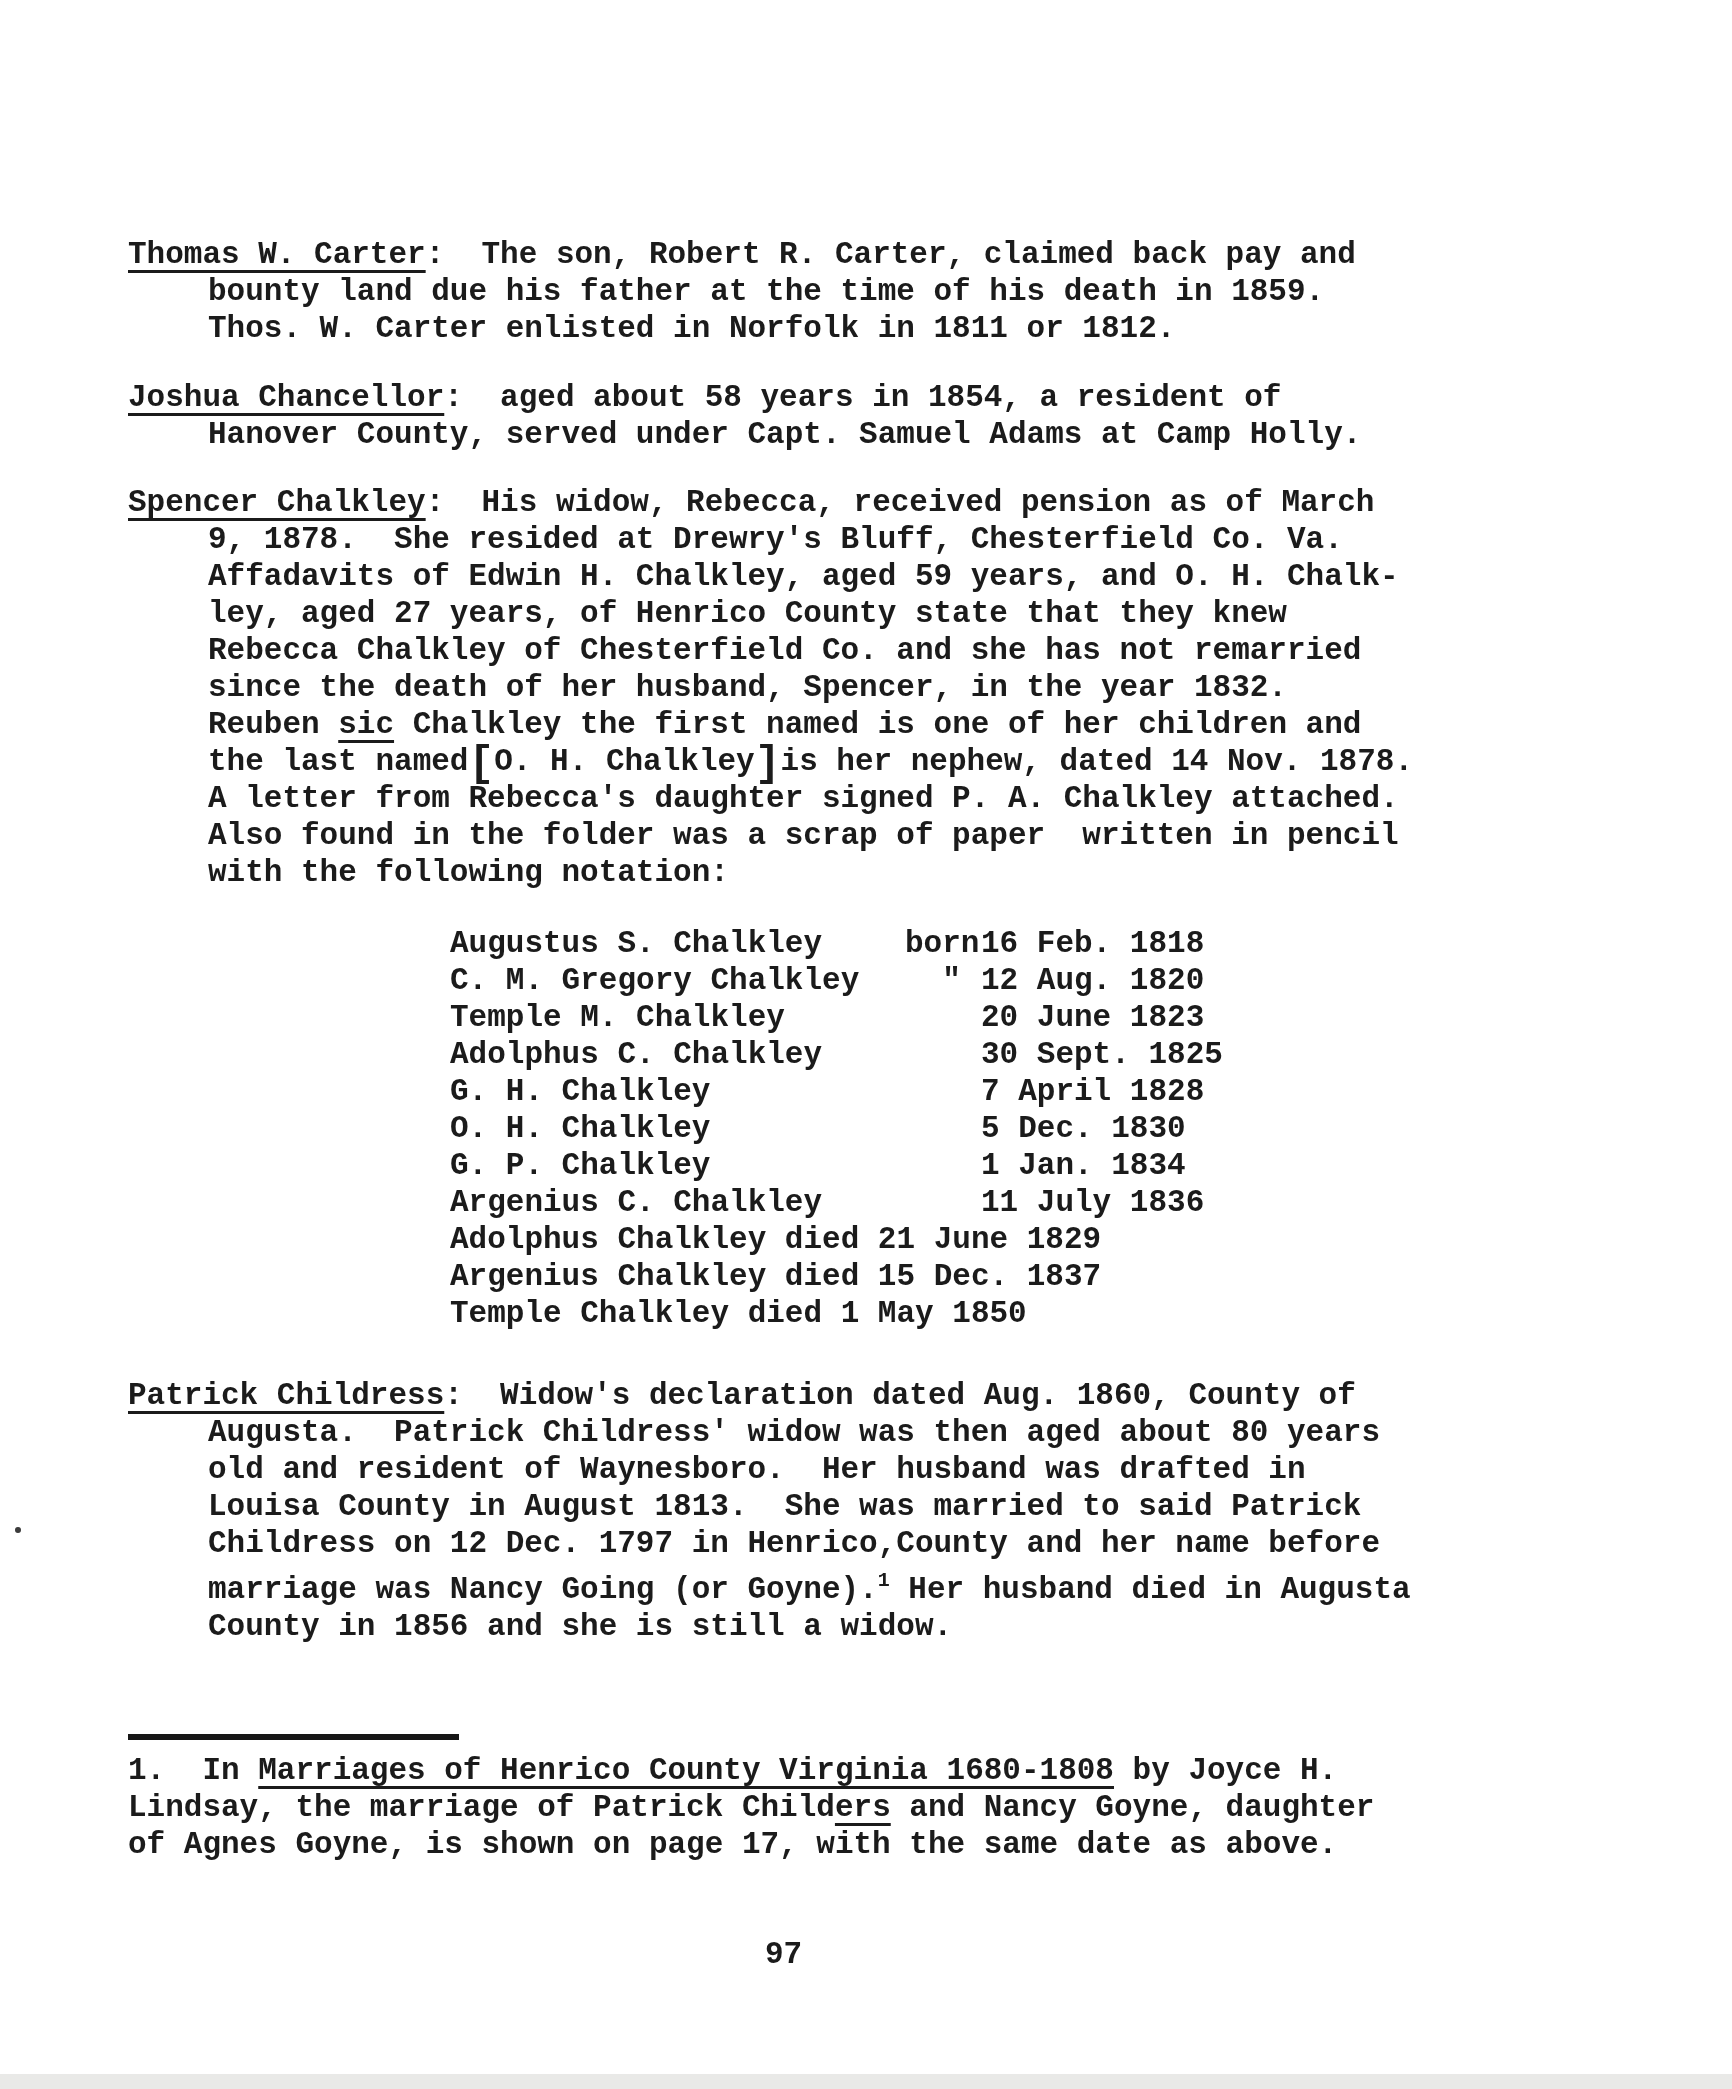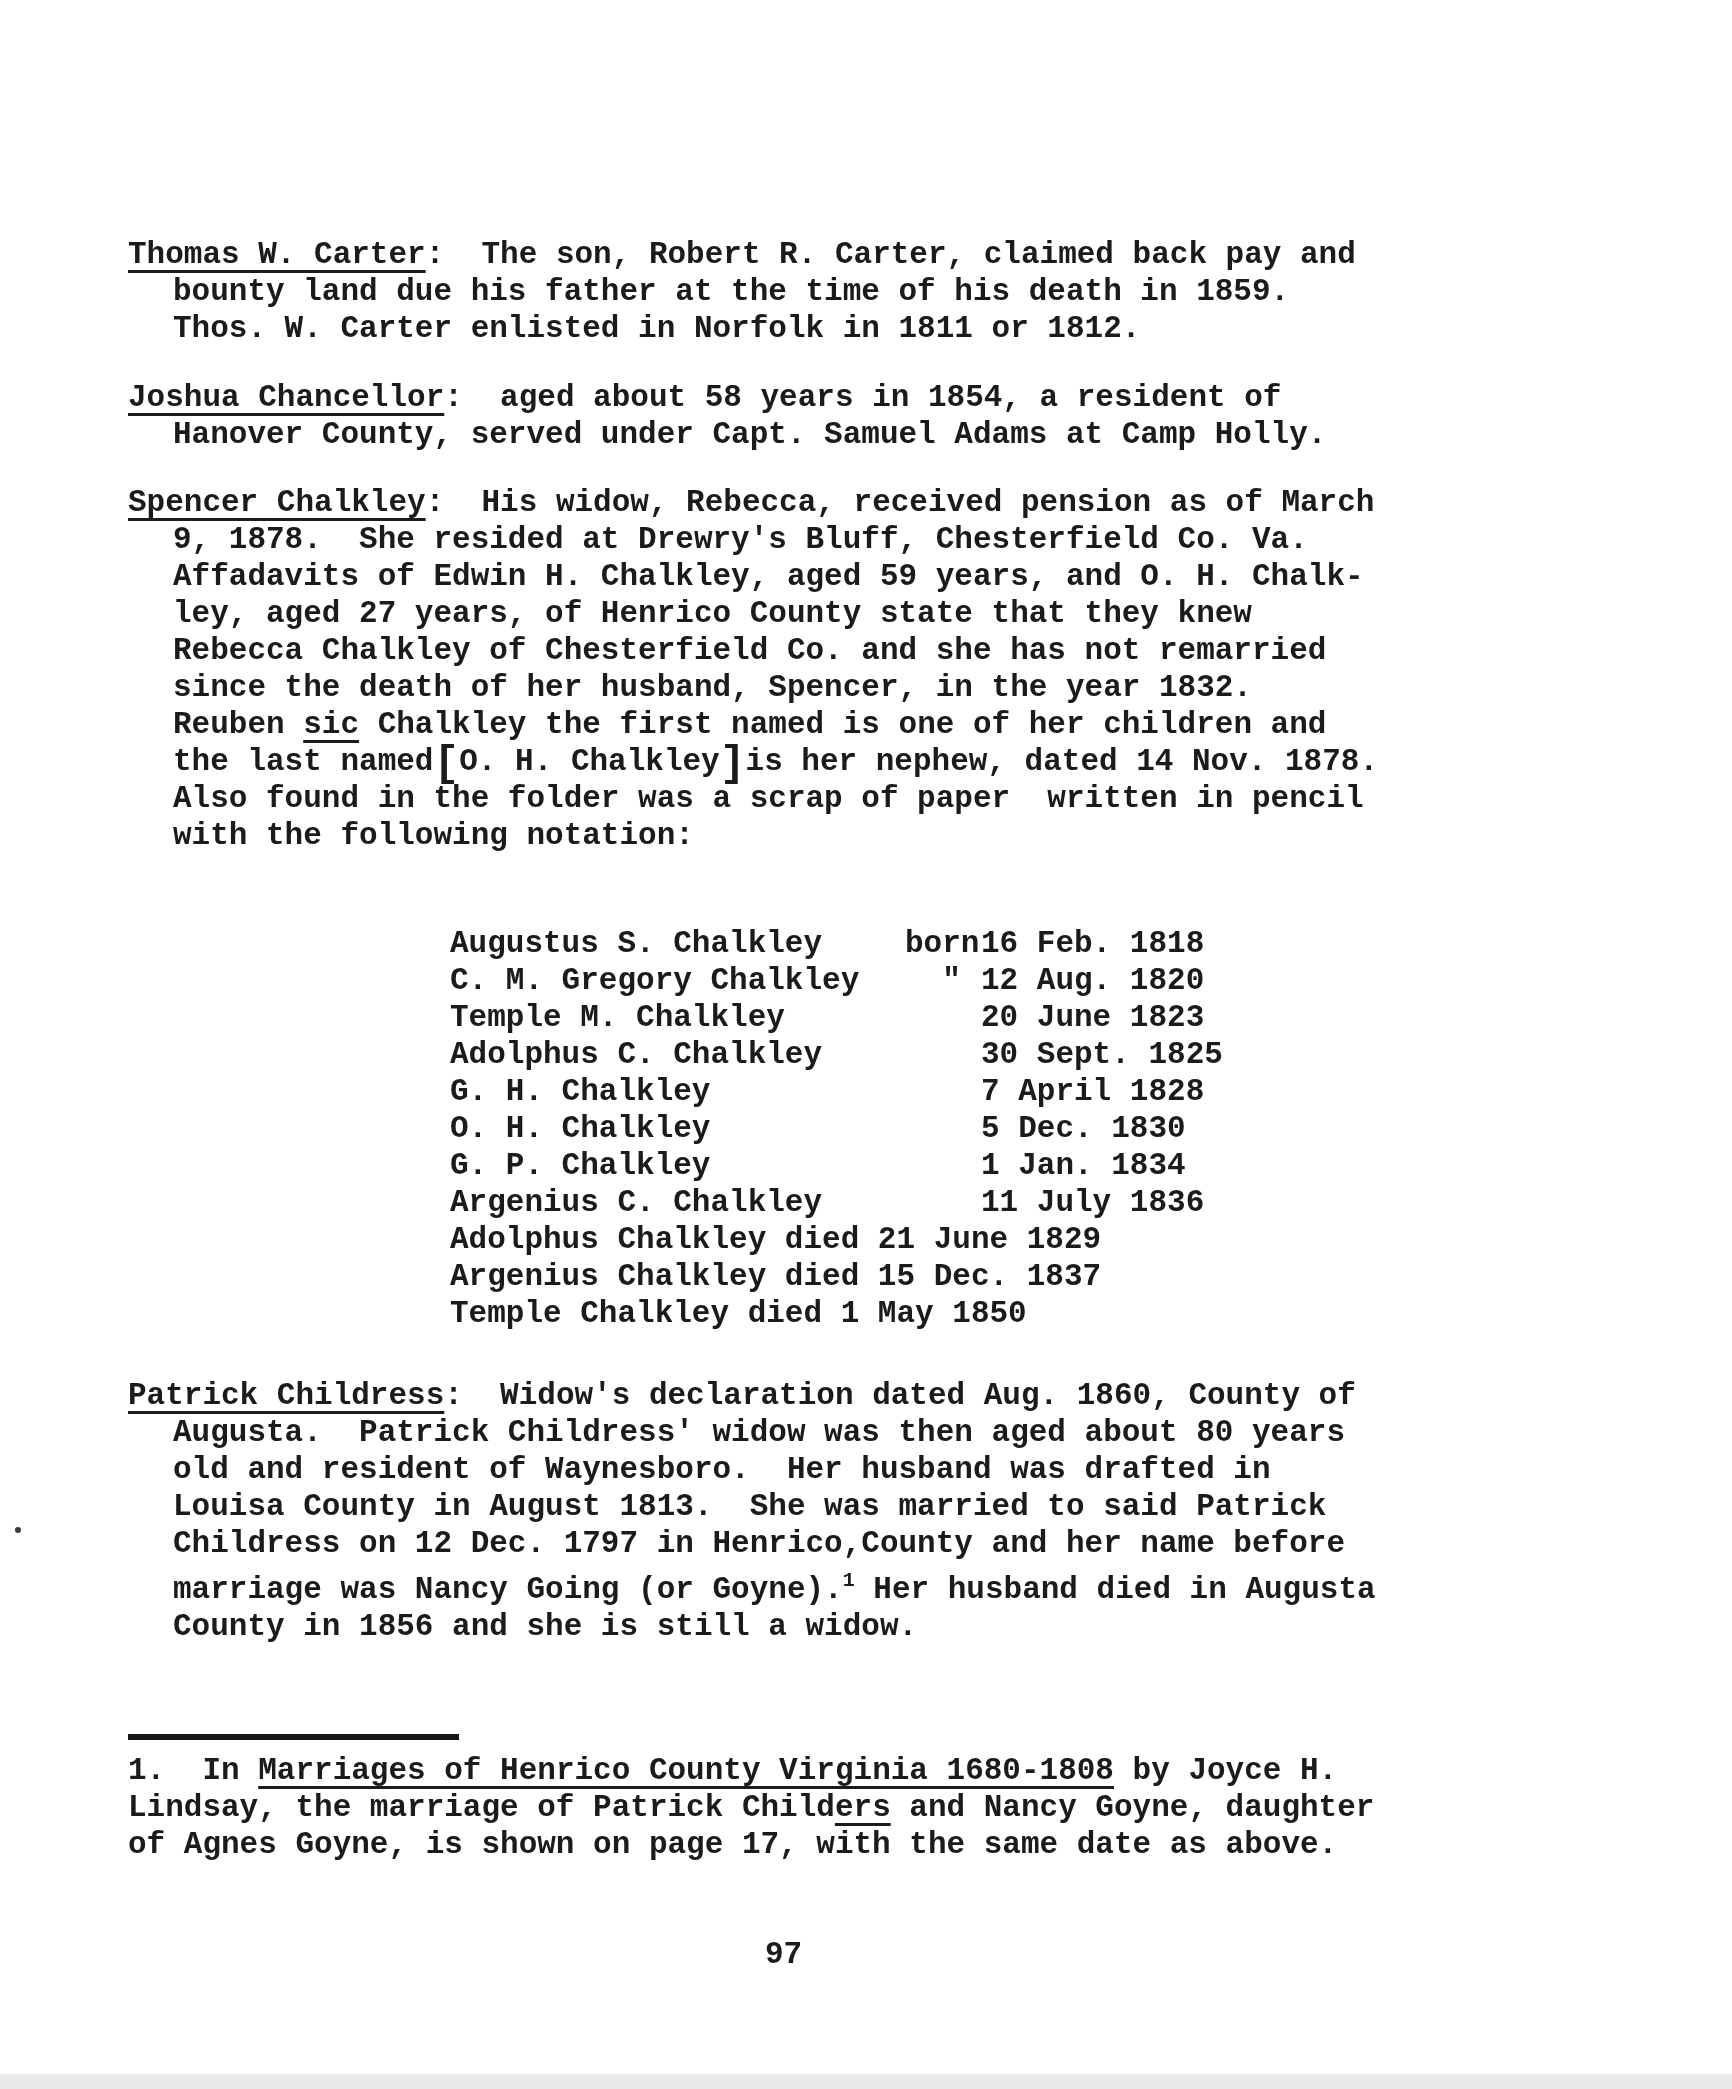--- a/index.html
+++ b/index.html
@@ -8,21 +8,21 @@
     width:1732px;height:2074px;
     background:#ffffff;
     color:#1b1b1b;
     font-family:"Liberation Mono","DejaVu Sans Mono",monospace;
     font-weight:700;
     font-size:31px;
     line-height:37px;
     overflow:hidden;
   }
   .line{white-space:pre;}
-  .cont{margin-left:45px;}
+  .cont{margin-left:80px;}
   .u{text-decoration:underline;text-decoration-thickness:2.9px;text-underline-offset:6.6px;}
   .entry{position:absolute;left:128px;}
   #entry-thomas{top:236px;}
   #entry-joshua{top:379px;}
   #entry-spencer{top:484px;}
   #chalkley-list{position:absolute;left:450px;top:897px;margin-top:28px;}
   #entry-patrick{top:1377px;}
   #footnote{position:absolute;left:128px;top:1734px;}
   .rule{width:331px;height:5.8px;background:#161616;margin-bottom:12.4px;}
   #page-number{position:absolute;left:765px;top:1936px;}
@@ -52,20 +52,21 @@
 
   <section class="entry" id="entry-spencer">
     <div class="line"><span class="u">Spencer Chalkley</span><span>:  His widow, Rebecca, received pension as of March</span></div>
     <div class="line cont">9, 1878.  She resided at Drewry's Bluff, Chesterfield Co. Va.</div>
     <div class="line cont">Affadavits of Edwin H. Chalkley, aged 59 years, and O. H. Chalk-</div>
     <div class="line cont">ley, aged 27 years, of Henrico County state that they knew</div>
     <div class="line cont">Rebecca Chalkley of Chesterfield Co. and she has not remarried</div>
     <div class="line cont">since the death of her husband, Spencer, in the year 1832.</div>
     <div class="line cont"><span>Reuben </span><span class="u">sic</span><span> Chalkley the first named is one of her children and</span></div>
     <div class="line cont"><span>the last named</span><span class="bracket">[</span><span>O. H. Chalkley</span><span class="bracket">]</span><span>is her nephew, dated 14 Nov. 1878.</span></div>
+    <div class="line cont">A letter from Rebecca's daughter signed P. A. Chalkley attached.</div>
     <div class="line cont">Also found in the folder was a scrap of paper  written in pencil</div>
     <div class="line cont">with the following notation:</div>
   </section>
 
   <section id="chalkley-list">
     <div class="lrow"><span class="lname">Augustus S. Chalkley</span><span class="lprefix">born</span><span class="ldate">16 Feb. 1818</span></div>
     <div class="lrow"><span class="lname">C. M. Gregory Chalkley</span><span class="lprefix">  "</span><span class="ldate">12 Aug. 1820</span></div>
     <div class="lrow"><span class="lname">Temple M. Chalkley</span><span class="lprefix"></span><span class="ldate">20 June 1823</span></div>
     <div class="lrow"><span class="lname">Adolphus C. Chalkley</span><span class="lprefix"></span><span class="ldate">30 Sept. 1825</span></div>
     <div class="lrow"><span class="lname">G. H. Chalkley</span><span class="lprefix"></span><span class="ldate">7 April 1828</span></div>

